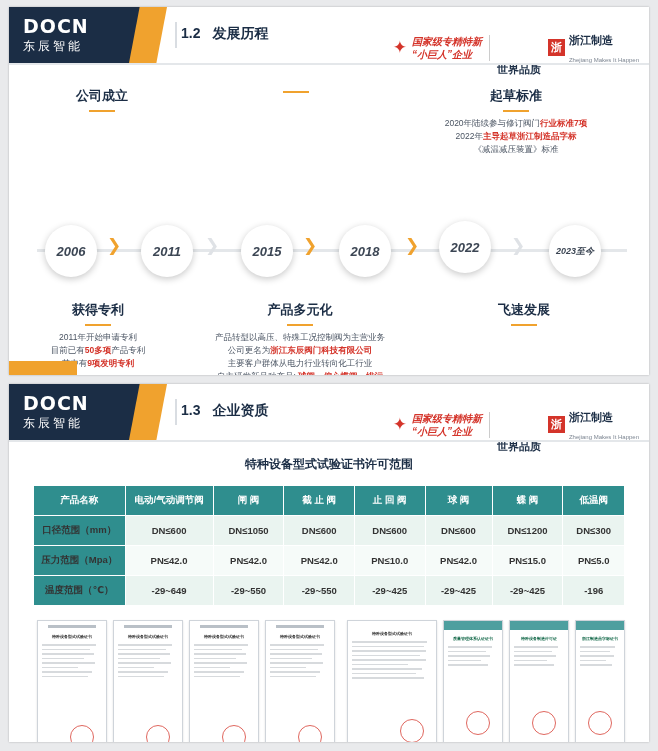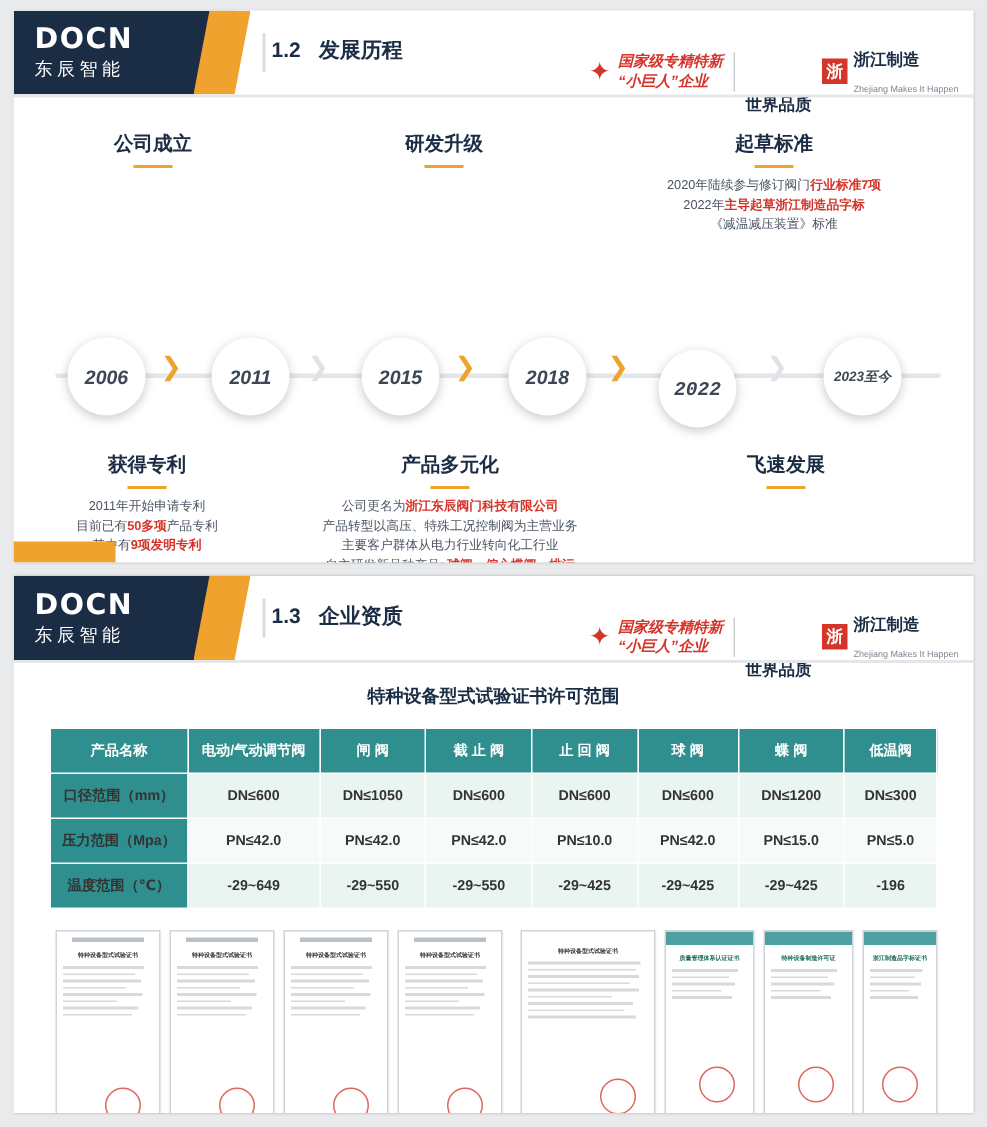--- a/index.html
+++ b/index.html
@@ -117,40 +117,39 @@
       </div>
     <div class="node" style="left:132px;top:162px;">
         <span>2011</span>
       </div>
     <div class="node" style="left:232px;top:162px;">
         <span>2015</span>
       </div>
     <div class="node" style="left:330px;top:162px;">
         <span>2018</span>
       </div>
-    <div class="node" style="left:430px;top:170px;font-family:Liberation Mono, monospace;">
+    <div class="node" style="left:430px;top:158px;">
         <span>2022</span>
       </div>
     <div class="node small" style="left:540px;top:162px;">
         <span>2023至今</span>
       </div>
 
     <div class="chev gold" style="left:98px;">❯</div>
     <div class="chev" style="left:196px;">❯</div>
     <div class="chev gold" style="left:294px;">❯</div>
     <div class="chev gold" style="left:396px;">❯</div>
     <div class="chev" style="left:502px;">❯</div>
 
     <div class="evt" style="left:18px;top:24px;">
       <div class="tt">公司成立</div>
       <div class="hr-sm"></div>
     </div>
 
     <div class="evt" style="left:212px;top:24px;">
-      <div class="tt">研发升级</div>
       <div class="hr-sm"></div>
     </div>
 
     <div class="evt" style="left:412px;top:24px;width:190px;">
       <div class="tt">起草标准</div>
       <div class="hr-sm"></div>
       <div class="bd">
         <div>2020年陆续参与修订阀门<span class="red">行业标准7项</span></div>
         <div>2022年<span class="red">主导起草浙江制造品字标</span></div>
         <div>《减温减压装置》标准</div>
@@ -164,22 +163,22 @@
         <div>2011年开始申请专利</div>
         <div>目前已有<span class="red">50多项</span>产品专利</div>
         <div>其中有<span class="red">9项发明专利</span></div>
       </div>
     </div>
 
     <div class="evt" style="left:186px;top:238px;width:210px;">
       <div class="tt">产品多元化</div>
       <div class="hr-sm"></div>
       <div class="bd">
+        <div>产品转型以高压、特殊工况控制阀为主营业务</div>
         <div>公司更名为<span class="red">浙江东辰阀门科技有限公司</span></div>
-        <div>产品转型以高压、特殊工况控制阀为主营业务</div>
         <div>主要客户群体从电力行业转向化工行业</div>
         <div>自主研发新品种产品: <span class="red">球阀、偏心蝶阀、排污</span></div>
 
       </div>
     </div>
 
     <div class="evt" style="left:420px;top:238px;width:190px;">
       <div class="tt">飞速发展</div>
       <div class="hr-sm"></div>
     </div>

